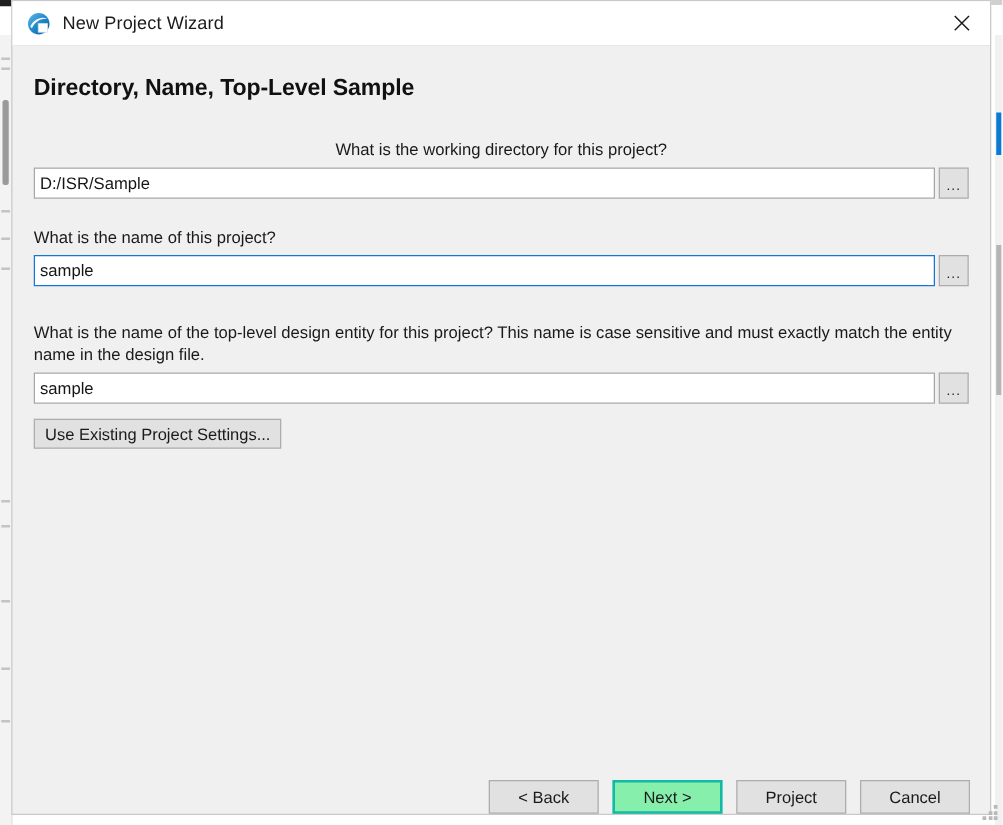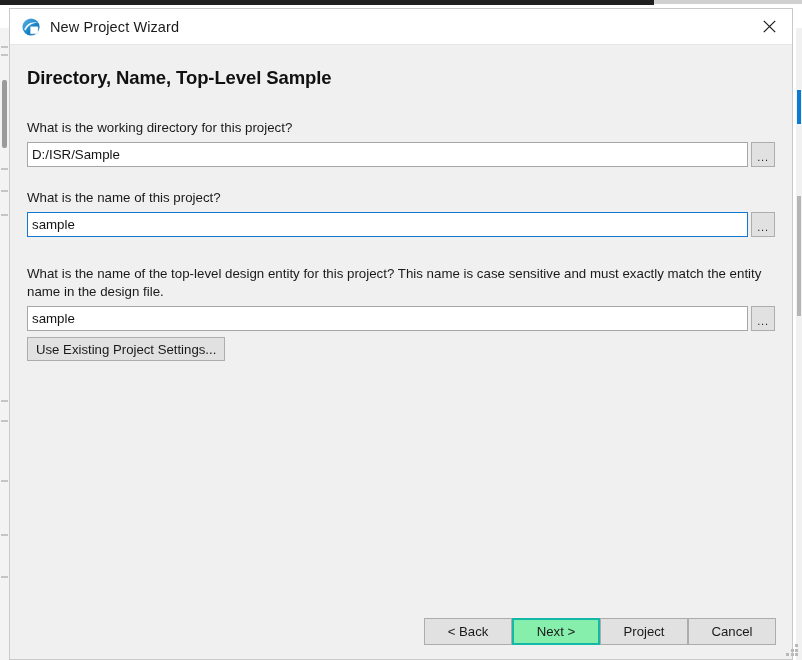--- a/index.html
+++ b/index.html
@@ -65,21 +65,21 @@
   .bg-right-edge .gray-mark {
     position: absolute;
     left: 1px; top: 168px;
     width: 4px; height: 120px;
     background: #b5b5b5;
   }
 
   
   .dialog {
     position: absolute;
-    left: 9px; top: 8px;
+    left: 9px; top: 0;
     width: 784px;
     height: 652px;
     background: #f0f0f0;
     border: 1px solid #c9c9c9;
     box-sizing: border-box;
     display: flex;
     flex-direction: column;
   }
 
   
@@ -131,21 +131,21 @@
     letter-spacing: -0.1px;
   }
 
   .question {
     font-size: 13.3px;
     color: #1a1a1a;
     line-height: 18px;
     margin-top: 22px;
     margin-bottom: 5px;
   }
-  .question.q1 { margin-top: 30px; }
+  .question.q1 { margin-top: 30px; text-align: center; }
   .question.multiline {
     margin-top: 28px;
     max-width: 748px;
   }
 
   .field-row {
     display: flex;
     align-items: stretch;
     gap: 3px;
     height: 25px;
@@ -177,44 +177,44 @@
     color: #222222;
     display: flex;
     align-items: flex-end;
     justify-content: center;
     padding-bottom: 3px;
     cursor: default;
     letter-spacing: 0.8px;
   }
 
   .settings-btn {
-    margin-top: 6px;
+    margin-top: 12px;
     height: 24px;
     box-sizing: border-box;
     padding: 8px 8px;
     background: #e1e1e1;
     border: 1px solid #adadad;
     font-family: "Liberation Sans", sans-serif;
     font-size: 13.2px;
     color: #1a1a1a;
     display: inline-flex;
     align-items: center;
     cursor: default;
   }
 
   
   .footer {
     flex: 0 0 auto;
     height: 56px;
     position: relative;
     display: flex;
-    align-items: center;
+    align-items: flex-end;
     justify-content: flex-end;
     padding-right: 16px;
-    gap: 0;
+    gap: 11px;
   }
   .nav-btn {
     width: 88px;
     height: 27px;
     box-sizing: border-box;
     background: #e1e1e1;
     border: 1px solid #adadad;
     font-family: "Liberation Sans", sans-serif;
     font-size: 13.2px;
     color: #1a1a1a;

